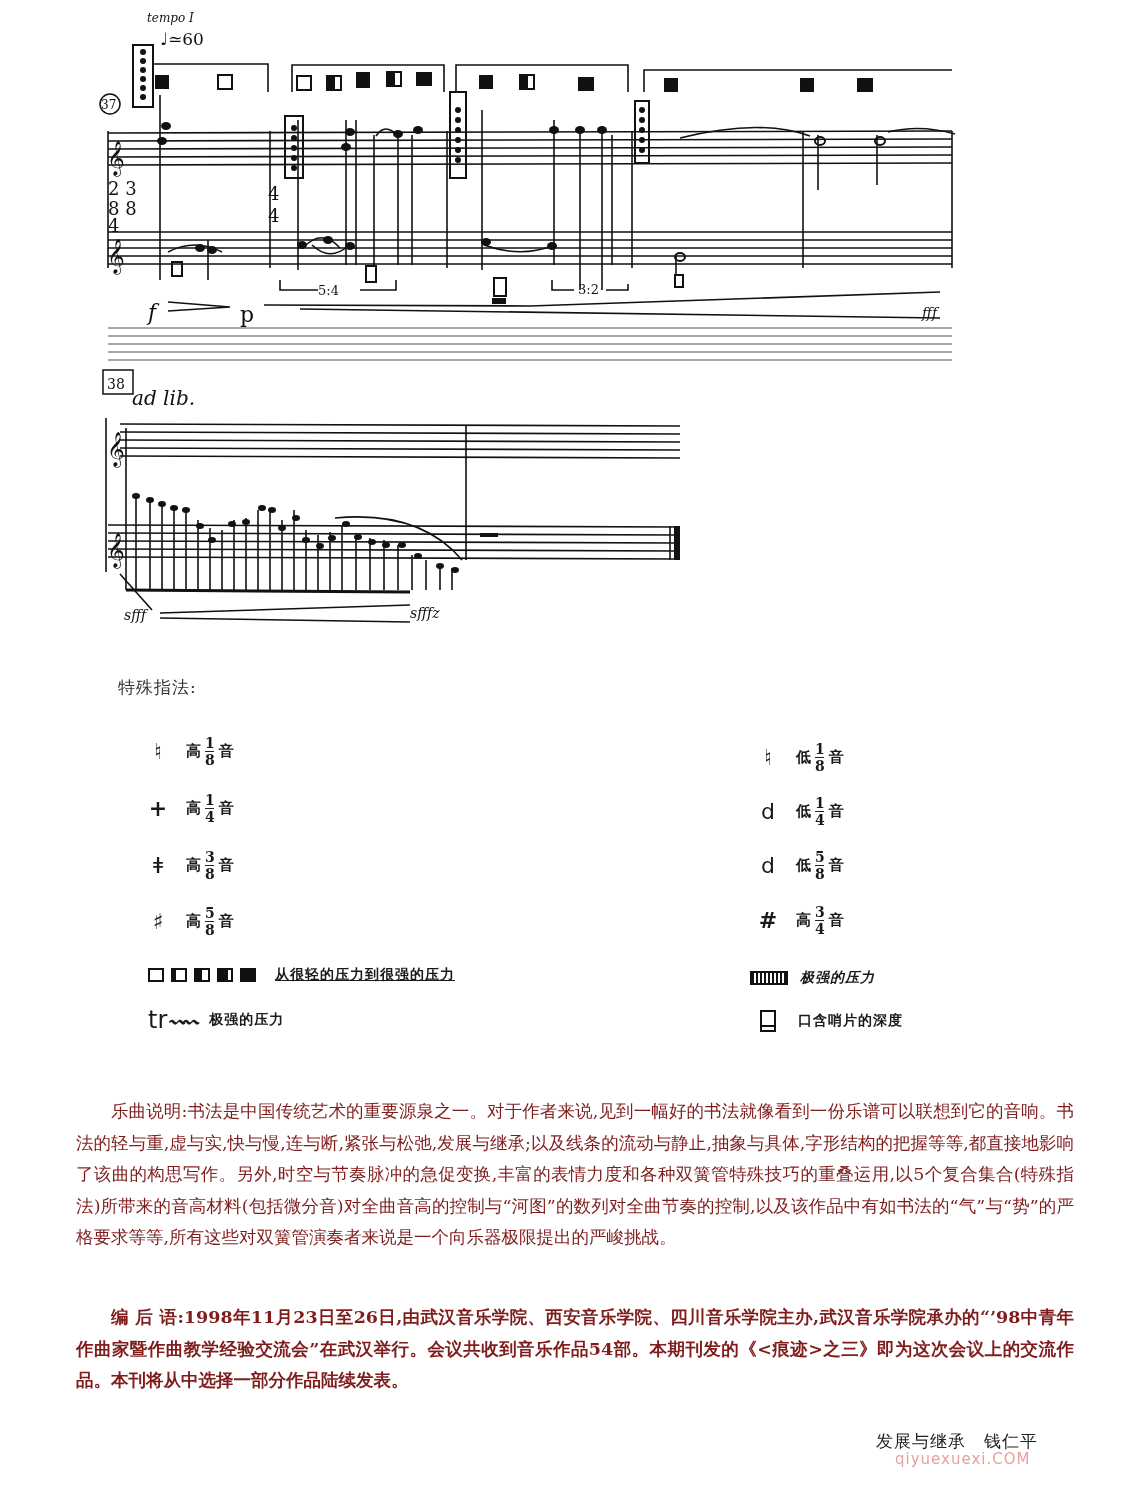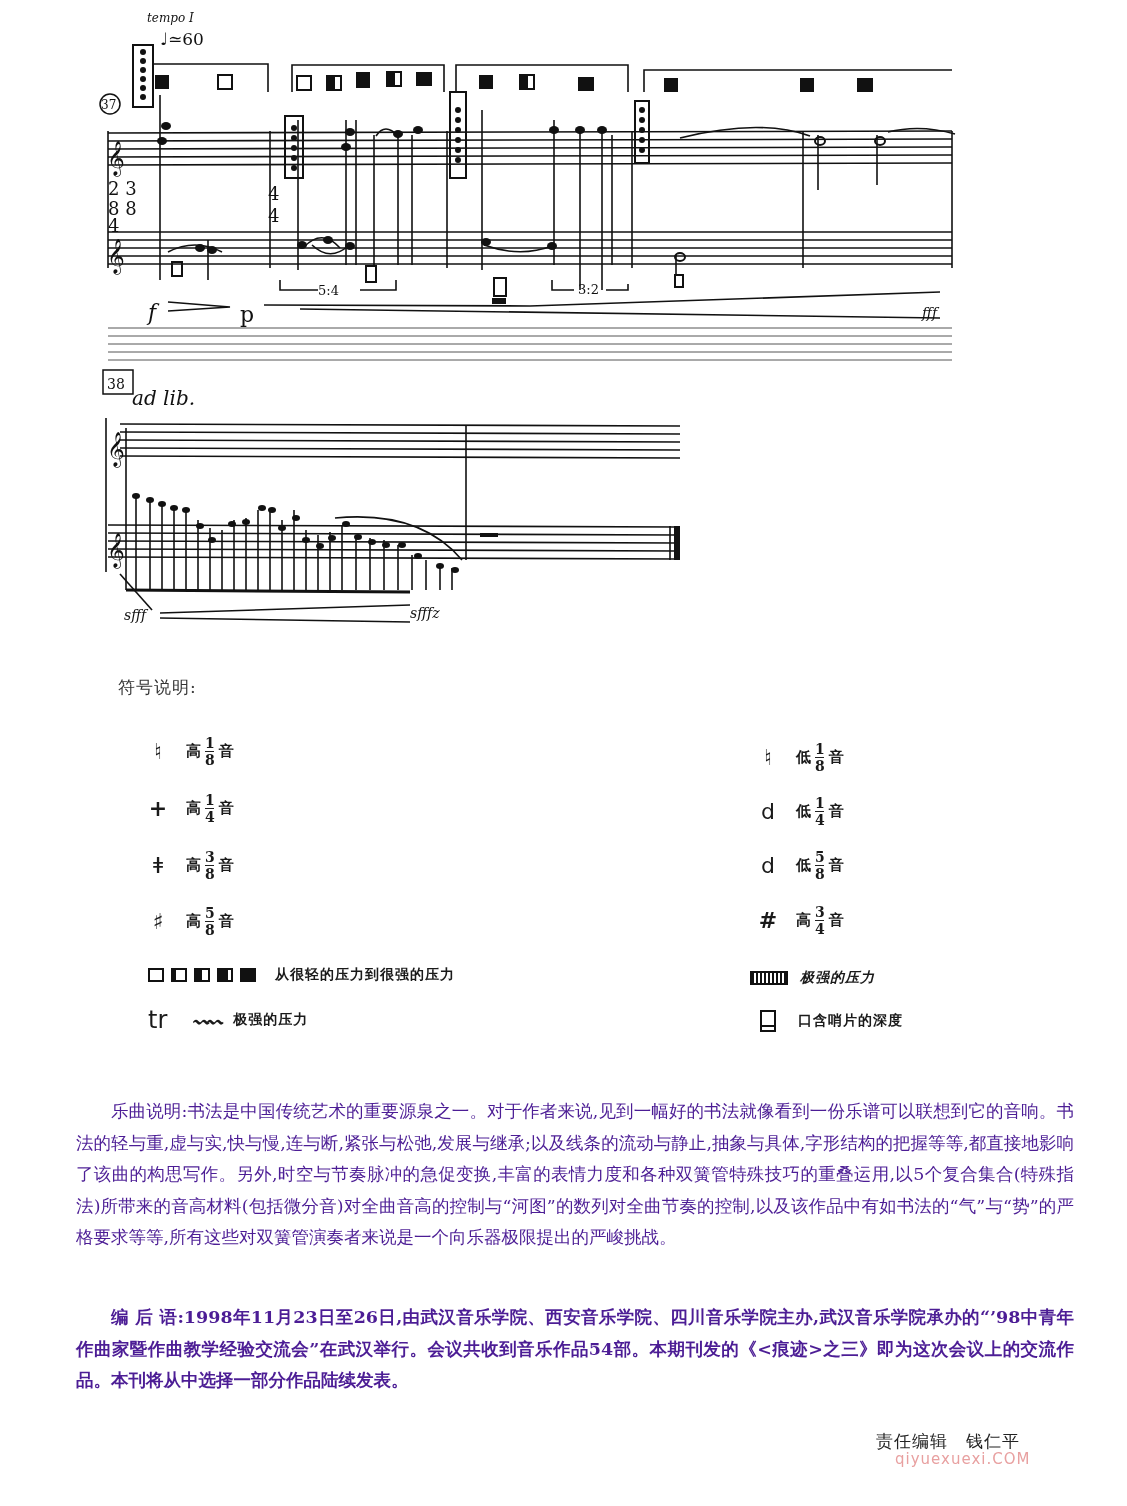--- a/index.html
+++ b/index.html
@@ -7,21 +7,21 @@
          font-family:"DejaVu Serif", serif; color:#1a1a1a; }
   .abs { position:absolute; }
   .score { position:absolute; left:0; top:0; width:1127px; height:650px; }
   .legend-title { left:118px; top:676px; font-size:17px; color:#333; letter-spacing:1px; }
   .leg-row { position:absolute; display:flex; align-items:center; height:50px; }
   .leg-sym { width:40px; display:flex; justify-content:center; align-items:center; font-size:22px; font-weight:bold; }
   .leg-txt { display:flex; align-items:center; font-size:15px; font-weight:bold; margin-left:8px; }
   .frac { display:inline-flex; flex-direction:column; align-items:center; font-size:14px; line-height:14px; margin:0 4px; }
   .frac .bar { width:9px; border-top:1px solid #222; margin:1px 0; }
   .desc { font-size:14px; font-weight:bold; margin-left:12px; letter-spacing:1px; }
-  .para { position:absolute; left:76px; width:998px; font-size:17.5px; line-height:31.5px; color:#4c1d95; text-align:justify; }
+  .para { position:absolute; left:76px; width:998px; font-size:17.5px; line-height:31.5px; color:#7f1d1d; text-align:justify; }
   .para p { margin:0; text-indent:2em; }
   .editor { position:absolute; left:876px; top:1430px; font-size:17px; color:#222; letter-spacing:1px; }
   .watermark { position:absolute; left:895px; top:1450px; font-family:"DejaVu Sans", sans-serif; font-size:15px; color:#e8a0a0; letter-spacing:1px; }
   .box-sq { display:inline-block; width:16px; height:14px; border:2px solid #111; margin-right:7px; position:relative; box-sizing:border-box; }
 </style>
 </head>
 <body>
 
 <svg class="score" viewBox="0 0 1127 650" xmlns="http://www.w3.org/2000/svg">
   <g stroke="#111" fill="none" stroke-width="1.6">
@@ -271,21 +271,21 @@
     <text x="132" y="405" font-size="20" font-style="italic">ad lib.</text>
     <text x="124" y="620" font-size="14" font-style="italic">sfff</text>
     <text x="410" y="618" font-size="14" font-style="italic">sfffz</text>
     <text x="107" y="168" font-size="30">𝄞</text>
     <text x="107" y="266" font-size="30">𝄞</text>
     <text x="107" y="459" font-size="30">𝄞</text>
     <text x="107" y="560" font-size="30">𝄞</text>
   </g>
 </svg>
 
-<div class="abs legend-title">符号说明:</div>
+<div class="abs legend-title">特殊指法:</div>
 
 <div>
   <div class="leg-row" style="left:138px; top:726px;">
     <span class="leg-sym">♮</span>
     <span class="leg-txt">
         <span>高</span>
         <span class="frac">
           <span>1</span>
           <span class="bar"></span>
           <span>8</span>
@@ -322,32 +322,32 @@
     <span class="leg-txt">
         <span>高</span>
         <span class="frac">
           <span>5</span>
           <span class="bar"></span>
           <span>8</span>
         </span>
         <span>音</span>
       </span>
   </div>
-  <div class="leg-row" style="left:148px; top:950px;">
+  <div class="leg-row" style="left:148px; top:950px;text-decoration:underline;">
     <span style="display:flex; align-items:center;">
       <span class="box-sq"></span>
       <span class="box-sq" style="border-left-width:5px;"></span>
       <span class="box-sq" style="border-left-width:8px;"></span>
       <span class="box-sq" style="border-left-width:11px;"></span>
       <span class="box-sq" style="background:#111;"></span>
     </span>
     <span class="desc">从很轻的压力到很强的压力</span>
   </div>
   <div class="leg-row" style="left:148px; top:995px;">
-    <span style="font-family:'DejaVu Sans',sans-serif; font-size:24px; display:flex; align-items:center;gap:24px;">
+    <span style="font-family:'DejaVu Sans',sans-serif; font-size:24px; display:flex; align-items:center;">
       <span>tr</span>
         <span style="font-size:16px; letter-spacing:-2px; margin-left:2px;">〰〰</span>
     </span>
     <span class="desc">极强的压力</span>
   </div>
 </div>
 
 <div>
   <div class="leg-row" style="left:748px; top:732px;">
     <span class="leg-sym">♮</span>
@@ -410,14 +410,14 @@
 </div>
 
 <div class="para" style="top:1096px;">
   <p>乐曲说明:书法是中国传统艺术的重要源泉之一。对于作者来说,见到一幅好的书法就像看到一份乐谱可以联想到它的音响。书法的轻与重,虚与实,快与慢,连与断,紧张与松弛,发展与继承;以及线条的流动与静止,抽象与具体,字形结构的把握等等,都直接地影响了该曲的构思写作。另外,时空与节奏脉冲的急促变换,丰富的表情力度和各种双簧管特殊技巧的重叠运用,以5个复合集合(特殊指法)所带来的音高材料(包括微分音)对全曲音高的控制与“河图”的数列对全曲节奏的控制,以及该作品中有如书法的“气”与“势”的严格要求等等,所有这些对双簧管演奏者来说是一个向乐器极限提出的严峻挑战。</p>
 </div>
 
 <div class="para" style="top:1302px;font-weight:bold;">
   <p>编 后 语:1998年11月23日至26日,由武汉音乐学院、西安音乐学院、四川音乐学院主办,武汉音乐学院承办的“’98中青年作曲家暨作曲教学经验交流会”在武汉举行。会议共收到音乐作品54部。本期刊发的《&lt;痕迹&gt;之三》即为这次会议上的交流作品。本刊将从中选择一部分作品陆续发表。</p>
 </div>
 
-<div class="editor">责任编辑　钱仁平</div>
+<div class="editor">发展与继承　钱仁平</div>
 <div class="watermark">qiyuexuexi.COM</div>
 
 </body></html>

